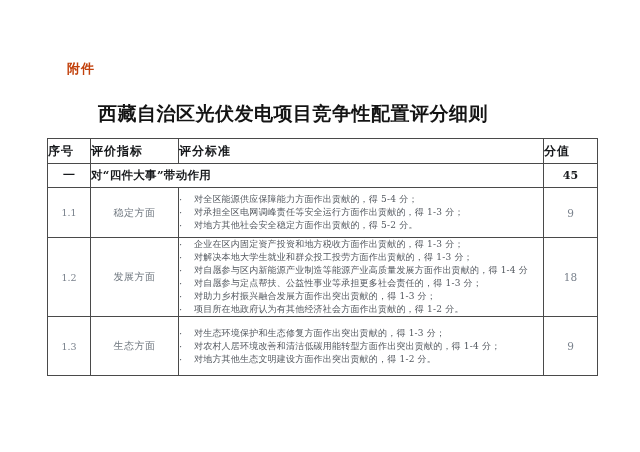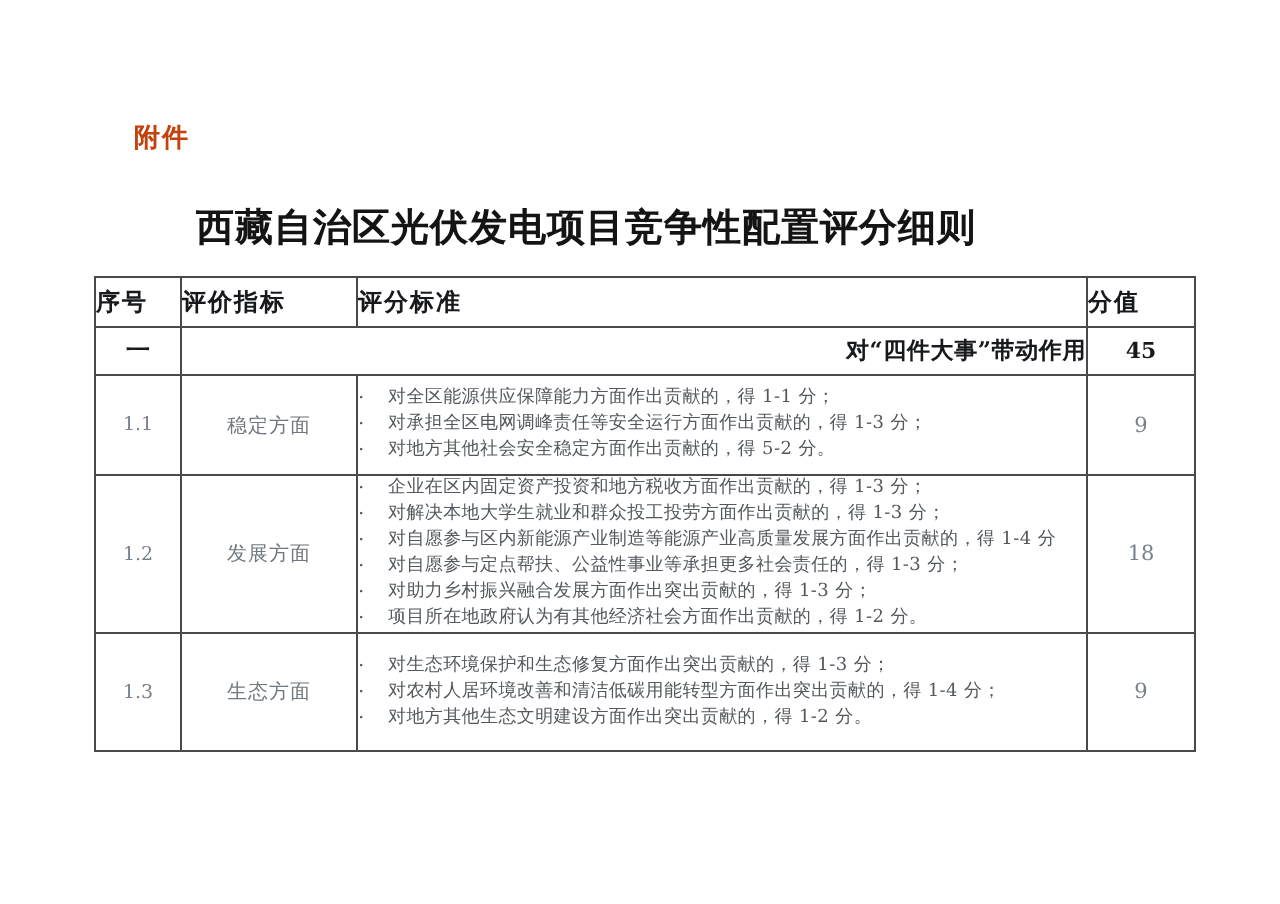--- a/index.html
+++ b/index.html
@@ -80,21 +80,21 @@
   .section-index-cell {
     font-size: 12px;
     font-weight: bold;
     color: #17191c;
     text-align: center;
   }
   .section-label-cell {
     font-size: 11.5px;
     font-weight: bold;
     color: #17191c;
-    text-align: right;
+    text-align: left;
     padding-left: 8px;
     letter-spacing: 0.3px;
   }
   .index-cell {
     font-size: 9.5px;
     color: #79818c;
     text-align: center;
   }
   .indicator-cell {
     font-size: 10px;
@@ -158,21 +158,21 @@
     <td colspan="2" class="section-label-cell">对“四件大事”带动作用</td>
     <td class="score-bold">45</td>
   </tr>
 
   <tr class="data-row-1">
     <td class="index-cell">1.1</td>
     <td class="indicator-cell">稳定方面</td>
     <td class="criteria-cell">
       <div class="criteria-item">
         <span class="bullet-glyph">·</span>
-        <span>对全区能源供应保障能力方面作出贡献的，得 1-1 分；</span>
+        <span>对全区能源供应保障能力方面作出贡献的，得 5-4 分；</span>
       </div>
       <div class="criteria-item">
         <span class="bullet-glyph">·</span>
         <span>对承担全区电网调峰责任等安全运行方面作出贡献的，得 1-3 分；</span>
       </div>
       <div class="criteria-item">
         <span class="bullet-glyph">·</span>
         <span>对地方其他社会安全稳定方面作出贡献的，得 5-2 分。</span>
       </div>
     </td>

